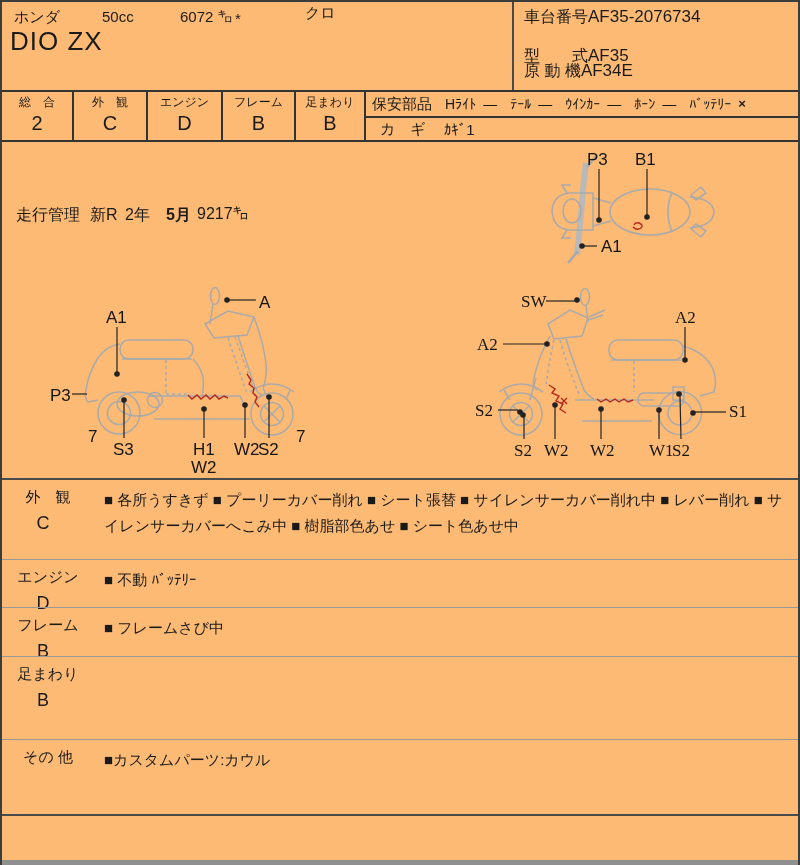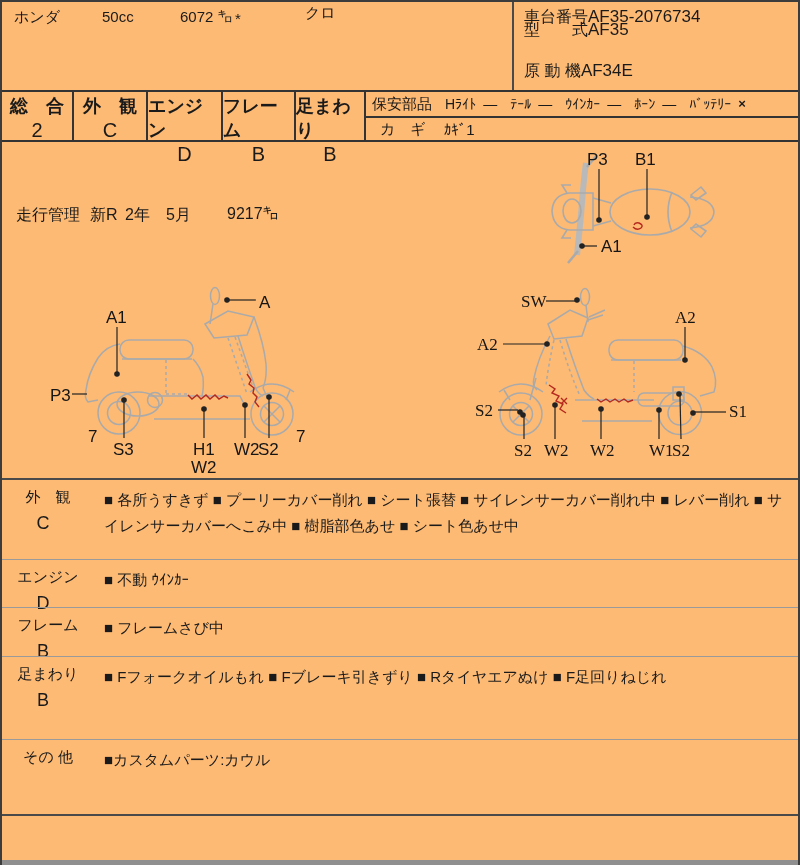--- a/index.html
+++ b/index.html
@@ -10,21 +10,21 @@
   .abs{position:absolute;white-space:nowrap;}
   .t15{font-size:15px;} .t16{font-size:16px;}
   .model{font-size:26px;letter-spacing:1px;}
   .hdr-divider{position:absolute;left:510px;top:0;width:2px;height:88px;background:#4a4a4a;}
   .spec-label{font-size:16px;} .spec-value{font-size:17px;}
 
   
   #ratings{position:absolute;left:0;top:88px;width:800px;height:52px;display:flex;
            border-top:2px solid #333;border-bottom:2px solid #333;}
   .rcell{border-right:2px solid #333;display:flex;flex-direction:column;align-items:center;}
-  .rlabel{font-size:18px;margin-top:2px;font-weight:bold;}
+  .rlabel{font-size:12px;margin-top:2px;}
   .rgrade{font-size:20px;margin-top:1px;}
   #safety-cell{flex:1;display:flex;flex-direction:column;}
   #safety-row1{height:26px;border-bottom:2px solid #333;display:flex;align-items:center;padding-left:6px;}
   #safety-row2{flex:1;display:flex;align-items:center;padding-left:14px;}
   .sitem{display:flex;align-items:flex-start;margin-left:13px;}
   .sname{font-size:14px;} .sstat{font-size:14px;margin-left:7px;}
   .sstat.bad{font-weight:bold;font-size:13px;}
 
   
   .dwrap{position:absolute;}
@@ -42,27 +42,28 @@
 </head>
 <body>
 
 <div id="page">
 
   <span class="abs t15" style="left:12px;top:6px;">ホンダ</span>
   <span class="abs t15" style="left:100px;top:6px;">50cc</span>
   <span class="abs t15" style="left:178px;top:6px;">6072 ㌔</span>
   <span class="abs t15" style="left:233px;top:8px;">*</span>
   <span class="abs t15" style="left:303px;top:2px;">クロ</span>
+  <span class="abs model" style="left:8px;top:24px;">DIO ZX</span>
 
   <div class="hdr-divider"></div>
 
   <div class="abs" style="left:522px;top:5px;">
     <span class="spec-label">車台番号</span><span class="spec-value">AF35-2076734</span>
   </div>
-  <div class="abs" style="left:522px;top:18px;">
+  <div class="abs" style="left:522px;top:44px;">
     <span class="spec-label">型　　式</span><span class="spec-value">AF35</span>
   </div>
   <div class="abs" style="left:522px;top:59px;">
     <span class="spec-label">原 動 機</span><span class="spec-value">AF34E</span>
   </div>
 
   <div id="ratings">
     <div class="rcell" style="width:72px;">
       <span class="rlabel">総　合</span>
       <span class="rgrade">2</span>
@@ -110,22 +111,22 @@
       <div id="safety-row2">
         <span class="t15">カ　ギ</span>
         <span class="t15" style="margin-left:18px;">ｶｷﾞ1</span>
       </div>
     </div>
   </div>
 
   <span class="abs t16" style="left:14px;top:203px;">走行管理</span>
   <span class="abs t16" style="left:88px;top:203px;">新R</span>
   <span class="abs t16" style="left:123px;top:203px;text-align:right;">2年</span>
-  <span class="abs t16" style="left:164px;top:203px;">5月</span>
-  <span class="abs t16" style="left:225px;top:203px;">9217㌔</span>
+  <span class="abs t16" style="left:164px;top:203px;font-weight:bold;">5月</span>
+  <span class="abs t16" style="left:195px;top:203px;">9217㌔</span>
 
   <div class="dwrap" style="left:535px;top:145px;width:250px;height:120px;">
     <svg width="250" height="120" viewBox="0 0 250 120">
       <g stroke="#aaaaaa" fill="none" stroke-width="1.6">
         <path d="M49,16 C45,45 45,62 43,78 C42,90 41,98 40,108" stroke-width="6" stroke="#b9b9b9"></path>
         <path d="M50,20 L60,8" stroke-width="2.5"></path>
         <path d="M41,104 L31,116" stroke-width="2.5"></path>
         <path d="M56,46 L32,46 Q16,48 15,64 Q16,81 32,83 L56,83 Z"></path>
         <ellipse cx="35" cy="64" rx="9" ry="12"></ellipse>
         <path d="M30,46 L25,38 L34,38"></path>
@@ -282,31 +283,30 @@
   </div>
 
   <div class="secrow bt-heavy" style="top:476px;height:81px;">
     <span class="seclabel">外　観</span>
     <span class="secgrade">C</span>
     <div class="sectext">■ 各所うすきず ■ プーリーカバー削れ ■ シート張替 ■ サイレンサーカバー削れ中 ■ レバー削れ ■ サイレンサーカバーへこみ中 ■ 樹脂部色あせ ■ シート色あせ中</div>
   </div>
   <div class="secrow bt-light" style="top:557px;height:48px;">
     <span class="seclabel">エンジン</span>
     <span class="secgrade">D</span>
-    <div class="sectext">■ 不動 ｳｲﾝｶｰ</div>
+    <div class="sectext">■ 不動 ﾊﾞｯﾃﾘｰ</div>
   </div>
   <div class="secrow bt-light" style="top:605px;height:49px;">
     <span class="seclabel">フレーム</span>
     <span class="secgrade">B</span>
     <div class="sectext">■ フレームさび中</div>
   </div>
   <div class="secrow bt-light" style="top:654px;height:83px;">
     <span class="seclabel">足まわり</span>
     <span class="secgrade">B</span>
-    <div class="sectext">■ Fフォークオイルもれ ■ Fブレーキ引きずり ■ Rタイヤエアぬけ ■ F足回りねじれ</div>
   </div>
   <div class="secrow bt-light" style="top:737px;height:75px;">
     <span class="seclabel">その 他</span>
     <div class="sectext">■カスタムパーツ:カウル</div>
   </div>
   <div class="secrow bt-heavy" style="top:812px;height:46px;"></div>
 
   <div id="footer-bar"></div>
 </div>
 

